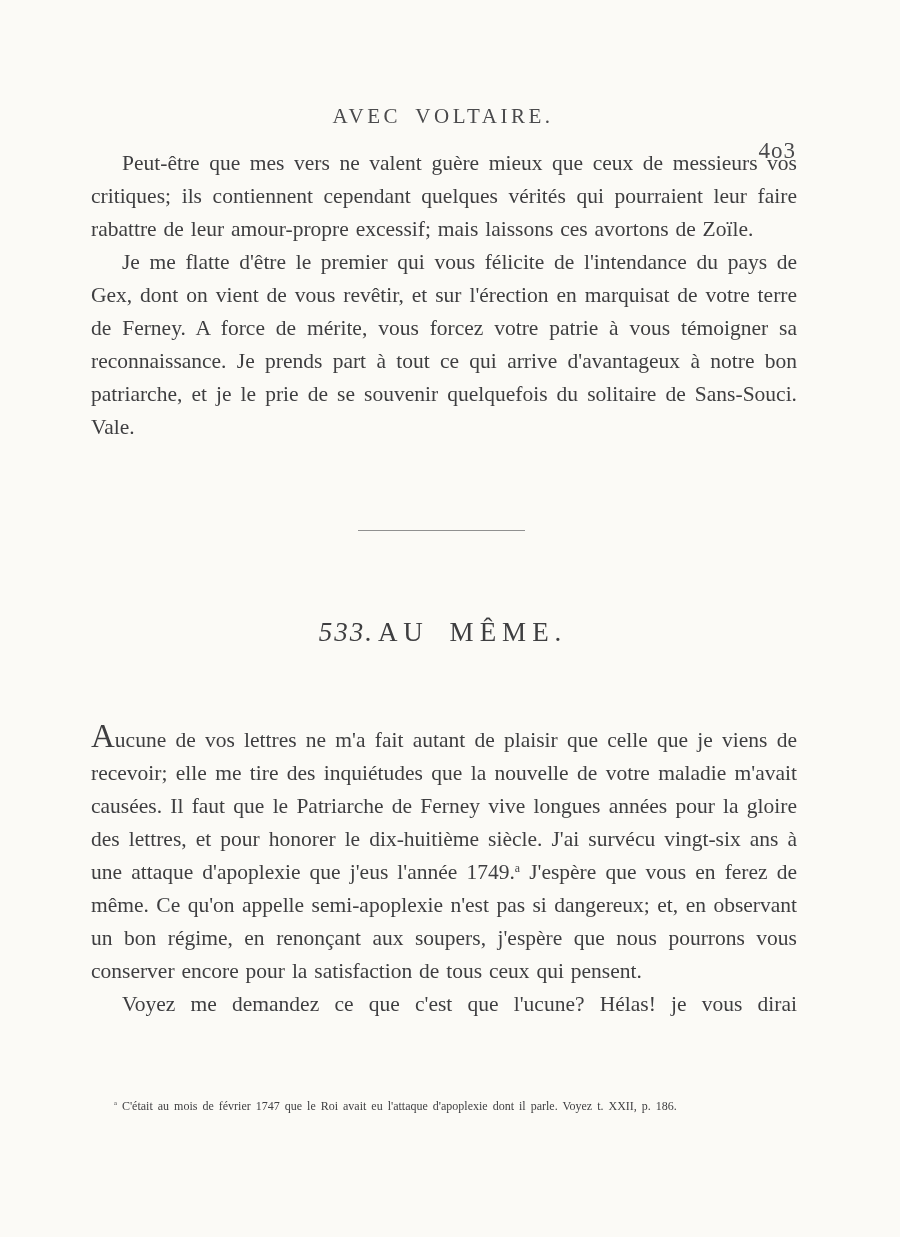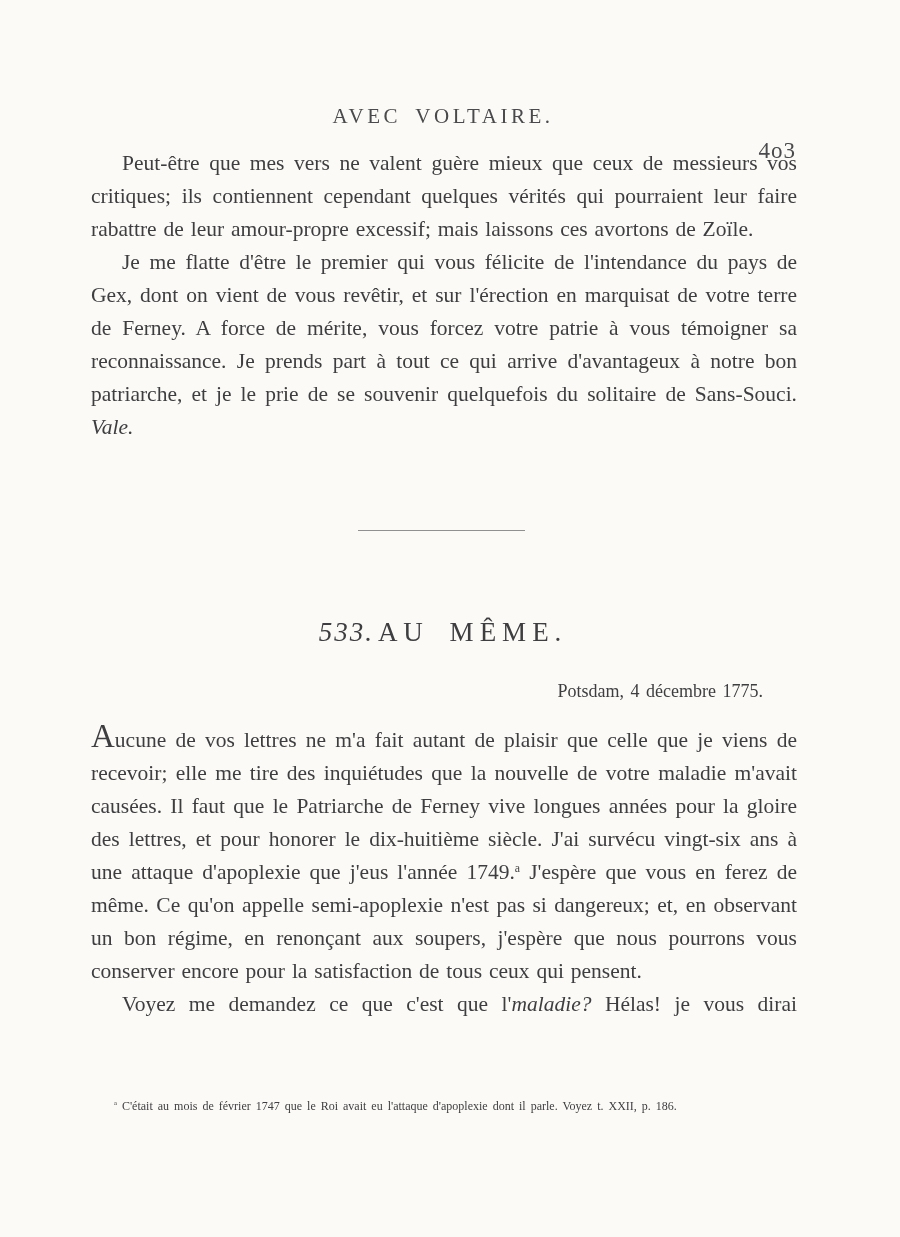--- a/index.html
+++ b/index.html
@@ -94,21 +94,21 @@
     line-height: 33px;
     text-align: justify;
     word-spacing: 1.5px;
   }
   .letter-body p.indented { text-indent: 31px; }
   .letter-body p.fill-last { text-align-last: justify; }
   .initial {
     font-size: 33px;
     line-height: 33px;
   }
-  .italic { font-style: italic; }
+  .italic { }
   sup.fn-ref {
     font-size: 0.55em;
     line-height: 0;
     vertical-align: 7px;
   }
   .footnote {
     position: absolute;
     top: 1093px;
     left: 90px;
     width: 708px;
@@ -133,24 +133,23 @@
     <p><span>Peut-être que mes vers ne valent guère mieux que ceux de messieurs vos critiques; ils contiennent cependant quelques vérités qui pourraient leur faire rabattre de leur amour-propre excessif; mais laissons ces avortons de Zoïle.</span></p>
     <p><span>Je me flatte d'être le premier qui vous félicite de l'intendance du pays de Gex, dont on vient de vous revêtir, et sur l'érection en marquisat de votre terre de Ferney. A force de mérite, vous forcez votre patrie à vous témoigner sa reconnaissance. Je prends part à tout ce qui arrive d'avantageux à notre bon patriarche, et je le prie de se souvenir quelquefois du solitaire de Sans-Souci. </span><span class="italic">Vale.</span></p>
   </div>
 
   <hr class="section-divider">
 
   <div class="letter-heading">
     <span class="heading-number">533.</span><span class="heading-title">AU MÊME.</span>
   </div>
 
-  <div class="dateline">Potsdam, 4 décembre 1775.</div>
 
   <div class="letter-body">
     <p><span class="initial">A</span><span>ucune de vos lettres ne m'a fait autant de plaisir que celle que je viens de recevoir; elle me tire des inquiétudes que la nouvelle de votre maladie m'avait causées. Il faut que le Patriarche de Ferney vive longues années pour la gloire des lettres, et pour honorer le dix-huitième siècle. J'ai survécu vingt-six ans à une attaque d'apoplexie que j'eus l'année 1749.</span><sup class="fn-ref">a</sup><span> J'espère que vous en ferez de même. Ce qu'on appelle semi-apoplexie n'est pas si dangereux; et, en observant un bon régime, en renonçant aux soupers, j'espère que nous pourrons vous conserver encore pour la satisfaction de tous ceux qui pensent.</span></p>
-    <p class="indented fill-last"><span>Voyez me demandez ce que c'est que l'</span><span class="italic">maladie?</span><span> Hélas! je vous dirai</span></p>
+    <p class="indented fill-last"><span>Voyez me demandez ce que c'est que l'</span><span class="italic">ucune?</span><span> Hélas! je vous dirai</span></p>
   </div>
 
   <div class="footnote">
     <p><sup class="fn-ref">a</sup><span> C'était au mois de février 1747 que le Roi avait eu l'attaque d'apoplexie dont il parle. Voyez t. XXII, p. 186.</span></p>
   </div>
 
 </div>
 
 </body></html>

